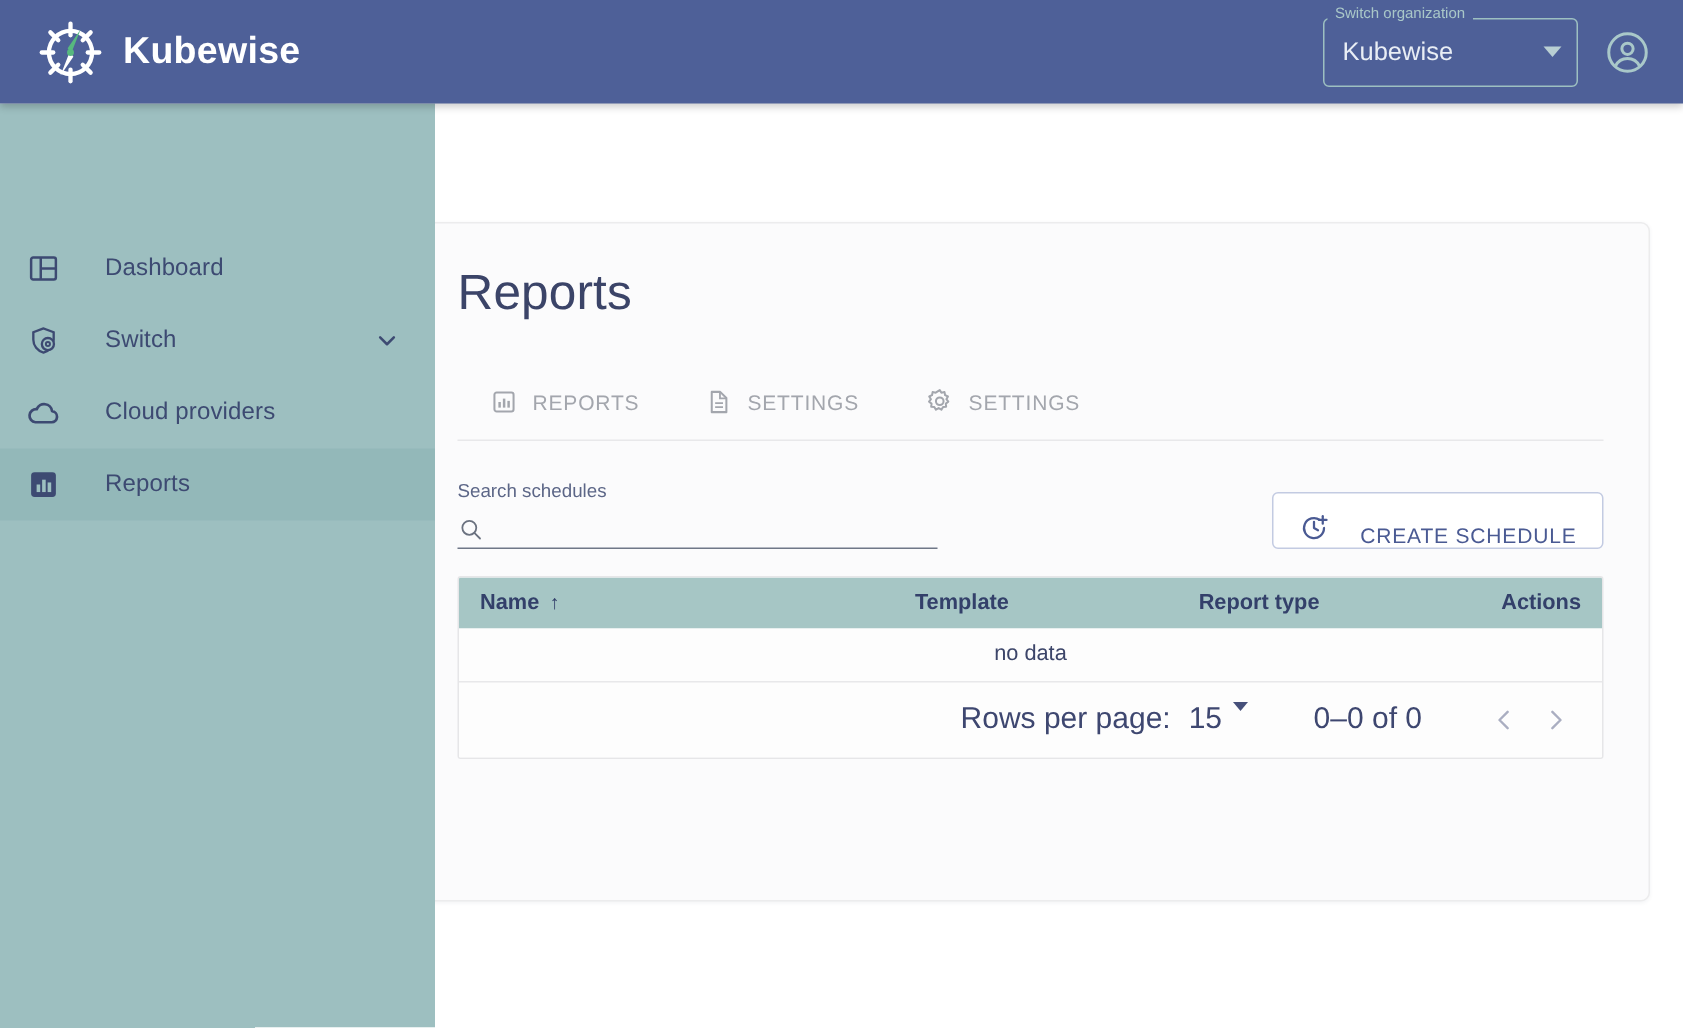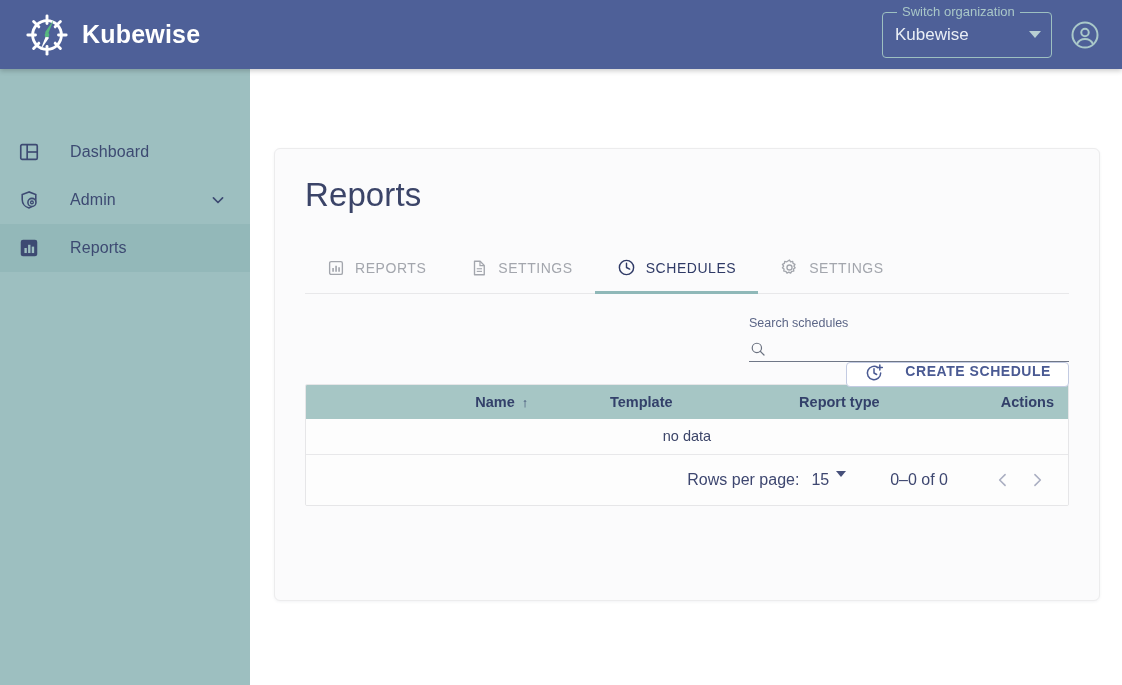--- a/index.html
+++ b/index.html
@@ -29,39 +29,39 @@
     margin-left: auto; margin-right: 22px;
     display: flex; align-items: center; gap: 18px;
   }
   .org-select {
     position: relative;
     width: 170px; height: 46px;
     border: 1px solid #9dc0c1; border-radius: 4px;
     display: flex; align-items: center; padding: 0 10px 0 12px;
   }
   .org-label {
-    position: absolute; top: -8px; left: 14px;
+    position: absolute; top: -8px; left: 2px;
     background: #4e6098; padding: 0 5px;
-    font-size: 13px; color: #a9c7c8; line-height: 1;
+    font-size: 10px; color: #a9c7c8; line-height: 1;
   }
   .org-value { color: #e9eef5; font-size: 17px; }
   .org-caret {
     margin-left: auto;
     width: 0; height: 0;
     border-left: 6px solid transparent; border-right: 6px solid transparent;
     border-top: 7px solid #b9cfd3;
   }
   .avatar-btn { width: 30px; height: 30px; display: block; }
 
   
   .sidebar {
     position: absolute; top: 69px; left: 0;
-    width: 250px; height: 616px;
+    width: 290px; height: 616px;
     background: #9dbfc0;
-    padding-top: 59px;
+    padding-top: 86px;
     z-index: 10;
   }
   .nav-item {
     position: relative;
     height: 48px;
     display: flex; align-items: center;
     padding-left: 16px;
     color: #3d4a72;
     font-size: 16px;
     cursor: pointer;
@@ -120,84 +120,83 @@
   .tab.active::after {
     content: ""; position: absolute; left: 0; right: 0; bottom: -1px;
     height: 3px; background: #8fb8b8;
   }
 
   
   .toolbar {
     margin: 22px 30px 0 30px;
     display: flex; align-items: flex-end; justify-content: space-between;
     height: 50px;
-    flex-direction: column;
   }
   .search-field { width: 320px; position: relative; }
   .search-label {
     font-size: 12.5px; color: #5c6687; margin-bottom: 6px; display: block;
   }
   .search-input-wrap {
     display: flex; align-items: center;
     border-bottom: 1px solid #6f7787;
     height: 26px;
   }
   .search-icon { display: flex; margin-right: 6px; }
   .search-input {
     flex: 1; border: 0; outline: 0; background: transparent;
     font-family: "Liberation Sans", sans-serif;
     font-size: 14px; color: #3b4468;
     height: 24px;
   }
   .create-btn {
-    display: flex; align-items: flex-start; gap: 21px;
+    display: flex; align-items: flex-end; gap: 21px;
     height: 38px; padding: 0 17px;
     background: #ffffff;
     border: 1px solid #c3cbe2; border-radius: 4px;
     color: #4a5a93;
     font-family: "Liberation Sans", sans-serif;
-    font-size: 14px; font-weight: 700; letter-spacing: .55px;
+    font-size: 14px; font-weight: 400; letter-spacing: .55px;
     cursor: pointer;
   }
 
   
   .table-wrap {
     margin: 18px 30px 0 30px;
     border: 1px solid #e6e6e8;
     border-radius: 2px;
     overflow: hidden;
     background: #fdfdfd;
   }
   table { width: 100%; border-collapse: collapse; }
   thead th {
     background: #a6c6c5;
     color: #33406a;
     font-size: 14.5px; font-weight: 700;
     height: 34px;
     padding: 0 14px;
-    text-align: right;
+    text-align: left;
     white-space: nowrap;
   }
   thead th.c-name   { width: 31%; }
   thead th.c-tpl    { width: 26%; text-align: center; }
   thead th.c-type   { width: 26%; text-align: center; }
   thead th.c-act    { width: 17%; text-align: right; }
   .sort-arrow { margin-left: 7px; font-size: 13px; }
   .no-data-row td {
     height: 35px;
     text-align: center;
     color: #3c4569;
     font-size: 14.5px;
     border-bottom: 1px solid #e8e8ea;
     background: #fdfdfd;
   }
   .pager-row td { height: 51px; background: #fdfdfd; padding: 0 14px; }
   .pager {
     display: flex; align-items: center; justify-content: flex-end;
-    gap: 0; font-size: 16px; color: #3e4770;
+    gap: 0; font-size: 20px; color: #3e4770;
   }
   .pager-label { margin-right: 12px; }
   .rows-select {
     display: flex; align-items: flex-start; gap: 7px; cursor: pointer;
     margin-right: 44px;
   }
   .rows-caret {
     width: 0; height: 0;
     border-left: 5px solid transparent; border-right: 5px solid transparent;
     border-top: 6px solid #46507a;
@@ -264,28 +263,36 @@
     </div>
 
     <div class="nav-item">
       <span class="nav-icon">
         <svg width="22" height="22" viewBox="0 0 24 24">
           <path d="M12 3.2 4.6 6v5.4c0 4.4 3 8.3 7.4 9.4 4.4-1.1 7.4-5 7.4-9.4V6z" fill="none" stroke="#3d4a72" stroke-width="1.7"></path>
           <circle cx="15.2" cy="14.6" r="4.4" fill="#9dbfc0" stroke="#3d4a72" stroke-width="1.7"></circle>
           <circle cx="15.2" cy="14.6" r="1.5" fill="none" stroke="#3d4a72" stroke-width="1.4"></circle>
         </svg>
       </span>
-      <span class="nav-label">Admin</span>
+      <span class="nav-label">Switch</span>
       <span class="nav-chevron">
         <svg width="20" height="20" viewBox="0 0 24 24">
           <polyline points="6.5,9.5 12,15 17.5,9.5" fill="none" stroke="#3d4a72" stroke-width="2" stroke-linecap="round" stroke-linejoin="round"></polyline>
         </svg>
       </span>
     </div>
 
+    <div class="nav-item">
+      <span class="nav-icon">
+        <svg width="24" height="24" viewBox="0 0 24 24">
+          <path d="M6.6 18.5h10.8a3.7 3.7 0 0 0 .3-7.38 5.3 5.3 0 0 0-10.2-1.3 3.85 3.85 0 0 0-.9 8.68z" fill="none" stroke="#3d4a72" stroke-width="1.8" stroke-linejoin="round"></path>
+        </svg>
+      </span>
+      <span class="nav-label">Cloud providers</span>
+    </div>
 
 
     <div class="nav-item active">
       <span class="nav-icon">
         <svg width="22" height="22" viewBox="0 0 24 24">
           <rect x="3" y="3" width="18" height="18" rx="2.5" fill="#3d4a72"></rect>
           <rect x="7" y="12" width="2.6" height="5.5" fill="#9dbfc0"></rect>
           <rect x="11" y="8.5" width="2.6" height="9" fill="#9dbfc0"></rect>
           <rect x="15" y="10.5" width="2.6" height="7" fill="#9dbfc0"></rect>
         </svg>
@@ -318,29 +325,20 @@
             <svg width="18" height="18" viewBox="0 0 24 24">
               <path d="M6 3h7.5L19 8.5V21H6z" fill="none" stroke="#a3a6ad" stroke-width="1.8" stroke-linejoin="round"></path>
               <polyline points="13.3,3.3 13.3,8.7 18.7,8.7" fill="none" stroke="#a3a6ad" stroke-width="1.6"></polyline>
               <line x1="9" y1="13" x2="16" y2="13" stroke="#a3a6ad" stroke-width="1.5"></line>
               <line x1="9" y1="16.5" x2="16" y2="16.5" stroke="#a3a6ad" stroke-width="1.5"></line>
             </svg>
           </span>
           <span>SETTINGS</span>
         </div>
 
-        <div class="tab active">
-          <span class="tab-icon">
-            <svg width="19" height="19" viewBox="0 0 24 24">
-              <circle cx="12" cy="12" r="9" fill="none" stroke="#2f3a66" stroke-width="1.8"></circle>
-              <polyline points="12,6.6 12,12 16,14" fill="none" stroke="#2f3a66" stroke-width="1.8" stroke-linecap="round" stroke-linejoin="round"></polyline>
-            </svg>
-          </span>
-          <span>SCHEDULES</span>
-        </div>
 
         <div class="tab">
           <span class="tab-icon">
             <svg width="19" height="19" viewBox="0 0 24 24">
               <g fill="none" stroke="#a3a6ad" stroke-width="1.7" stroke-linejoin="round">
                 <circle cx="12" cy="12" r="3.2"></circle>
                 <path d="M12 2.6l1.4 2.2 2.6-.5.5 2.6 2.4 1.1-1.3 2.3 1.6 2.1-2.1 1.6.3 2.6-2.6.2-1.4 2.3-2.3-1.3-2.3 1.3-1.4-2.3-2.6-.2.3-2.6-2.1-1.6 1.6-2.1L3.1 8l2.4-1.1.5-2.6 2.6.5z"></path>
               </g>
             </svg>
           </span>

